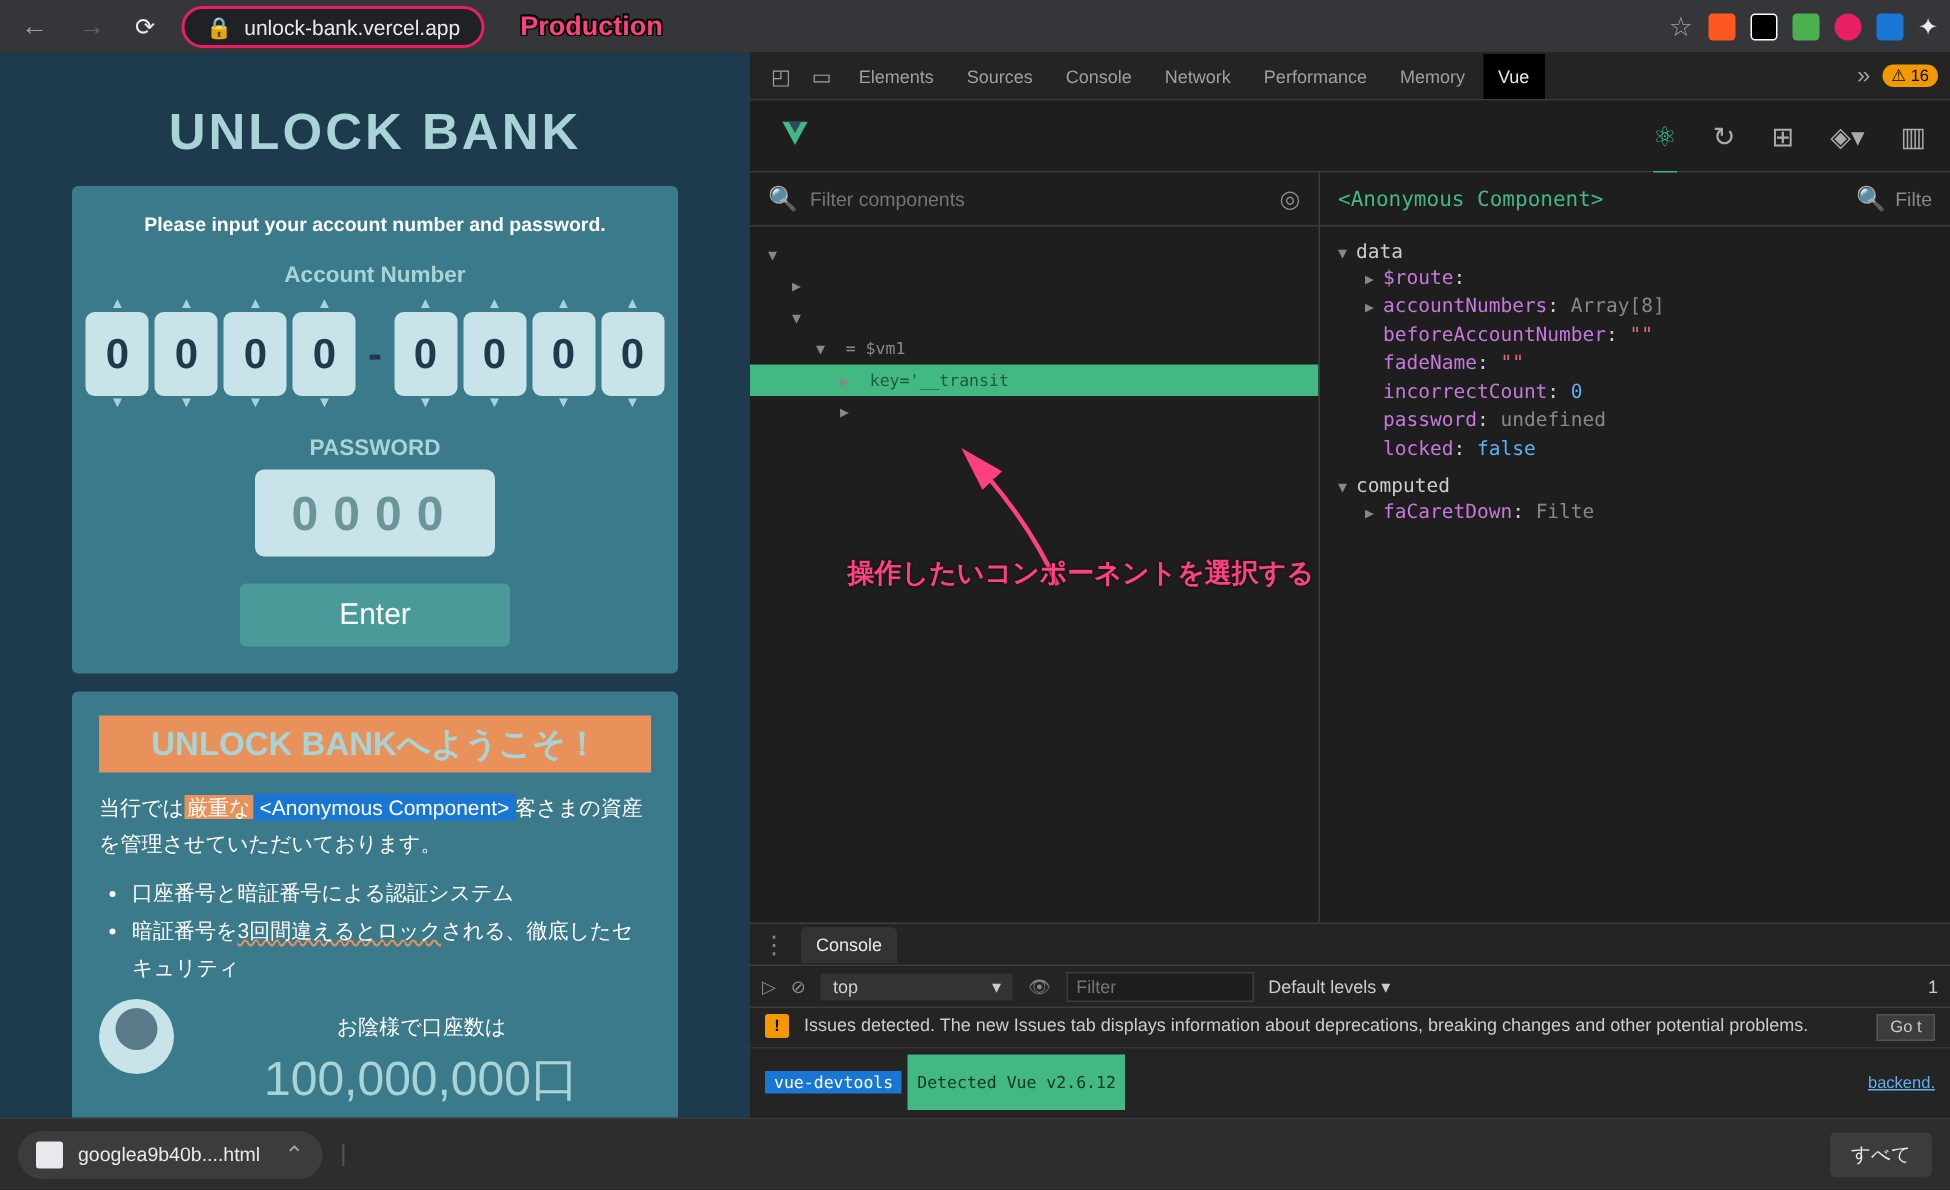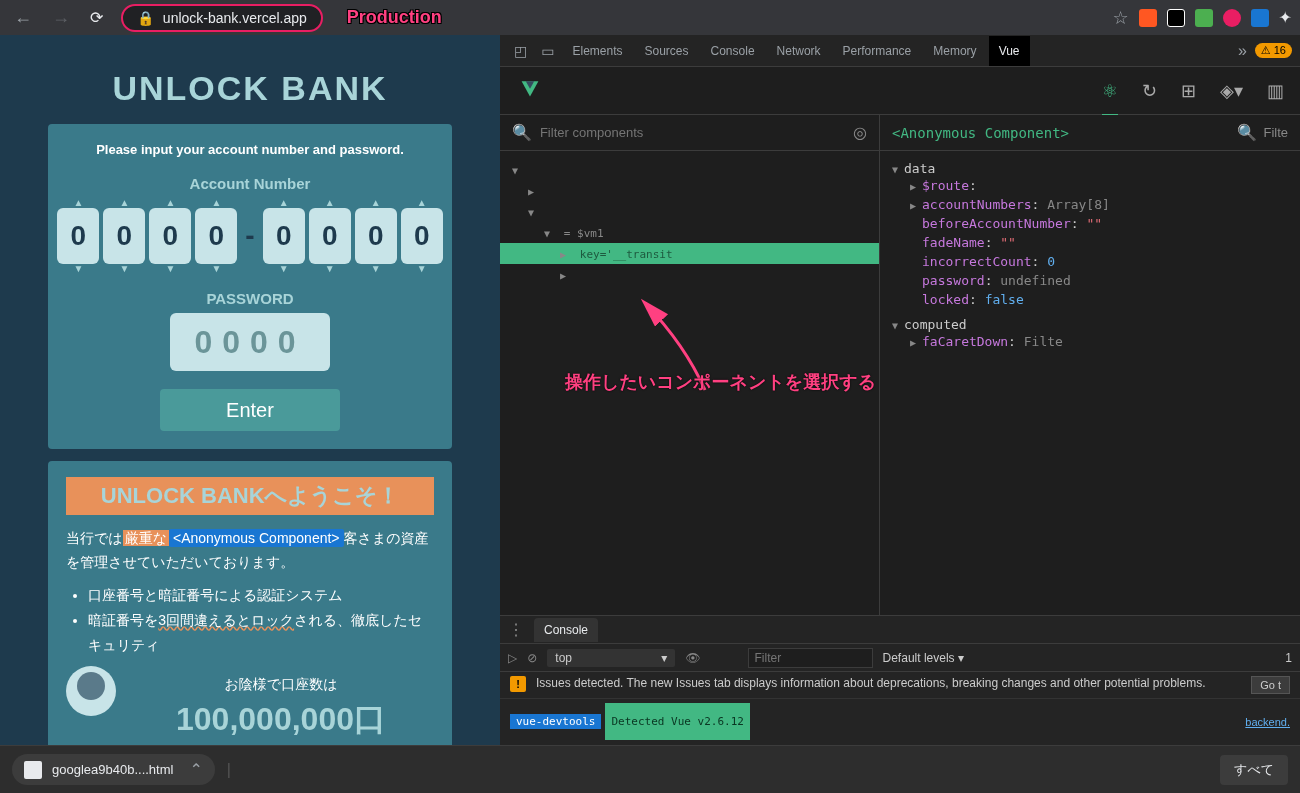--- a/index.html
+++ b/index.html
@@ -39,21 +39,21 @@
 
 .welcome-card { background: #3a7a8a; margin: 12px 8px 0; padding: 16px 18px; border-radius: 4px; }
 .welcome-title-wrap { background: #e8915a; padding: 4px 0; margin-bottom: 12px; }
 .welcome-title { color: #a8d4d8; font-size: 22px; font-weight: bold; text-align: center; }
 .welcome-text { color: #fff; font-size: 14px; line-height: 1.7; }
 .welcome-text .highlight-red { background: #e8915a; padding: 0 2px; }
 .welcome-text .highlight-blue { background: #1976d2; color: #fff; padding: 1px 4px; border-radius: 2px; }
 .welcome-list { list-style: disc; margin-left: 22px; margin-top: 8px; color: #fff; font-size: 14px; line-height: 1.8; }
 .welcome-underline { text-decoration: underline wavy #e8915a; }
 .welcome-sub { color: #fff; font-size: 14px; margin-top: 10px; text-align: center; }
-.big-number { color: #a8d4d8; font-size: 32px; font-weight: bold; text-align: center; margin-top: 4px; }
+.big-number { color: #a8d4d8; font-size: 32px; font-weight: normal; text-align: center; margin-top: 4px; }
 .avatar-area { display: flex; align-items: flex-start; gap: 12px; margin-top: 8px; }
 .avatar { width: 50px; height: 50px; background: #c8e4e8; border-radius: 50%; flex-shrink: 0; position: relative; }
 .avatar::before { content: ""; position: absolute; width: 28px; height: 28px; background: #5a7a8a; border-radius: 50%; top: 6px; left: 11px; }
 
 
 .dt-tabs { height: 32px; background: #242424; border-bottom: 1px solid #3c3c3c; display: flex; align-items: center; padding: 0 8px; gap: 2px; }
 .dt-tab-icon { color: #9aa0a6; font-size: 14px; padding: 0 6px; }
 .dt-tab { color: #9aa0a6; font-size: 12px; padding: 8px 10px; cursor: pointer; }
 .dt-tab.active { color: #e8eaed; background: #000; }
 .dt-tab-right { margin-left: auto; display: flex; align-items: center; gap: 8px; }
@@ -104,21 +104,21 @@
 .data-undef { color: #888; }
 
 
 .console-drawer { height: 130px; background: #242424; border-top: 1px solid #3c3c3c; display: flex; flex-direction: column; }
 .console-tabs { height: 28px; display: flex; align-items: center; padding: 0 8px; border-bottom: 1px solid #3c3c3c; }
 .console-tab { color: #e8eaed; background: #333; font-size: 12px; padding: 5px 10px; border-radius: 4px 4px 0 0; }
 .console-kebab { color: #888; margin-right: 10px; }
 .console-toolbar { height: 28px; display: flex; align-items: center; padding: 0 8px; gap: 10px; border-bottom: 1px solid #3c3c3c; font-size: 12px; }
 .console-tb-icon { color: #888; }
 .console-ctx { color: #ccc; background: #333; padding: 2px 8px; border-radius: 2px; flex: 0 0 auto; width: 128px; }
-.console-filter { background: #1e1e1e; border: 1px solid #3c3c3c; color: #888; padding: 2px 6px; font-size: 12px; width: 125px; margin-left: 37px; }
+.console-filter { background: #1e1e1e; border: 1px solid #3c3c3c; color: #888; padding: 2px 6px; font-size: 12px; width: 125px; }
 .console-levels { color: #ccc; }
 .console-body { flex: 1; font-size: 12px; overflow: auto; }
 .console-msg { display: flex; padding: 4px 10px; border-bottom: 1px solid #333; gap: 10px; align-items: flex-start; }
 .console-warn-icon { background: #f29900; color: #000; width: 16px; height: 16px; border-radius: 2px; display: flex; align-items: center; justify-content: center; font-size: 11px; font-weight: bold; flex-shrink: 0; }
 .console-msg-text { color: #ccc; flex: 1; }
 .console-goto { color: #ccc; background: #3c3c3c; padding: 2px 8px; border: 1px solid #555; font-size: 11px; margin-left: auto; }
 .console-tags { padding: 4px 10px; display: flex; align-items: center; gap: 4px; }
 .tag-blue { background: #1976d2; color: #fff; padding: 1px 6px; font-family: monospace; font-size: 11px; }
 .tag-green { background: #42b883; color: #0a3622; padding: 12px 6px; font-family: monospace; font-size: 11px; }
 .console-backend { color: #61afef; margin-left: auto; text-decoration: underline; font-size: 11px; }

